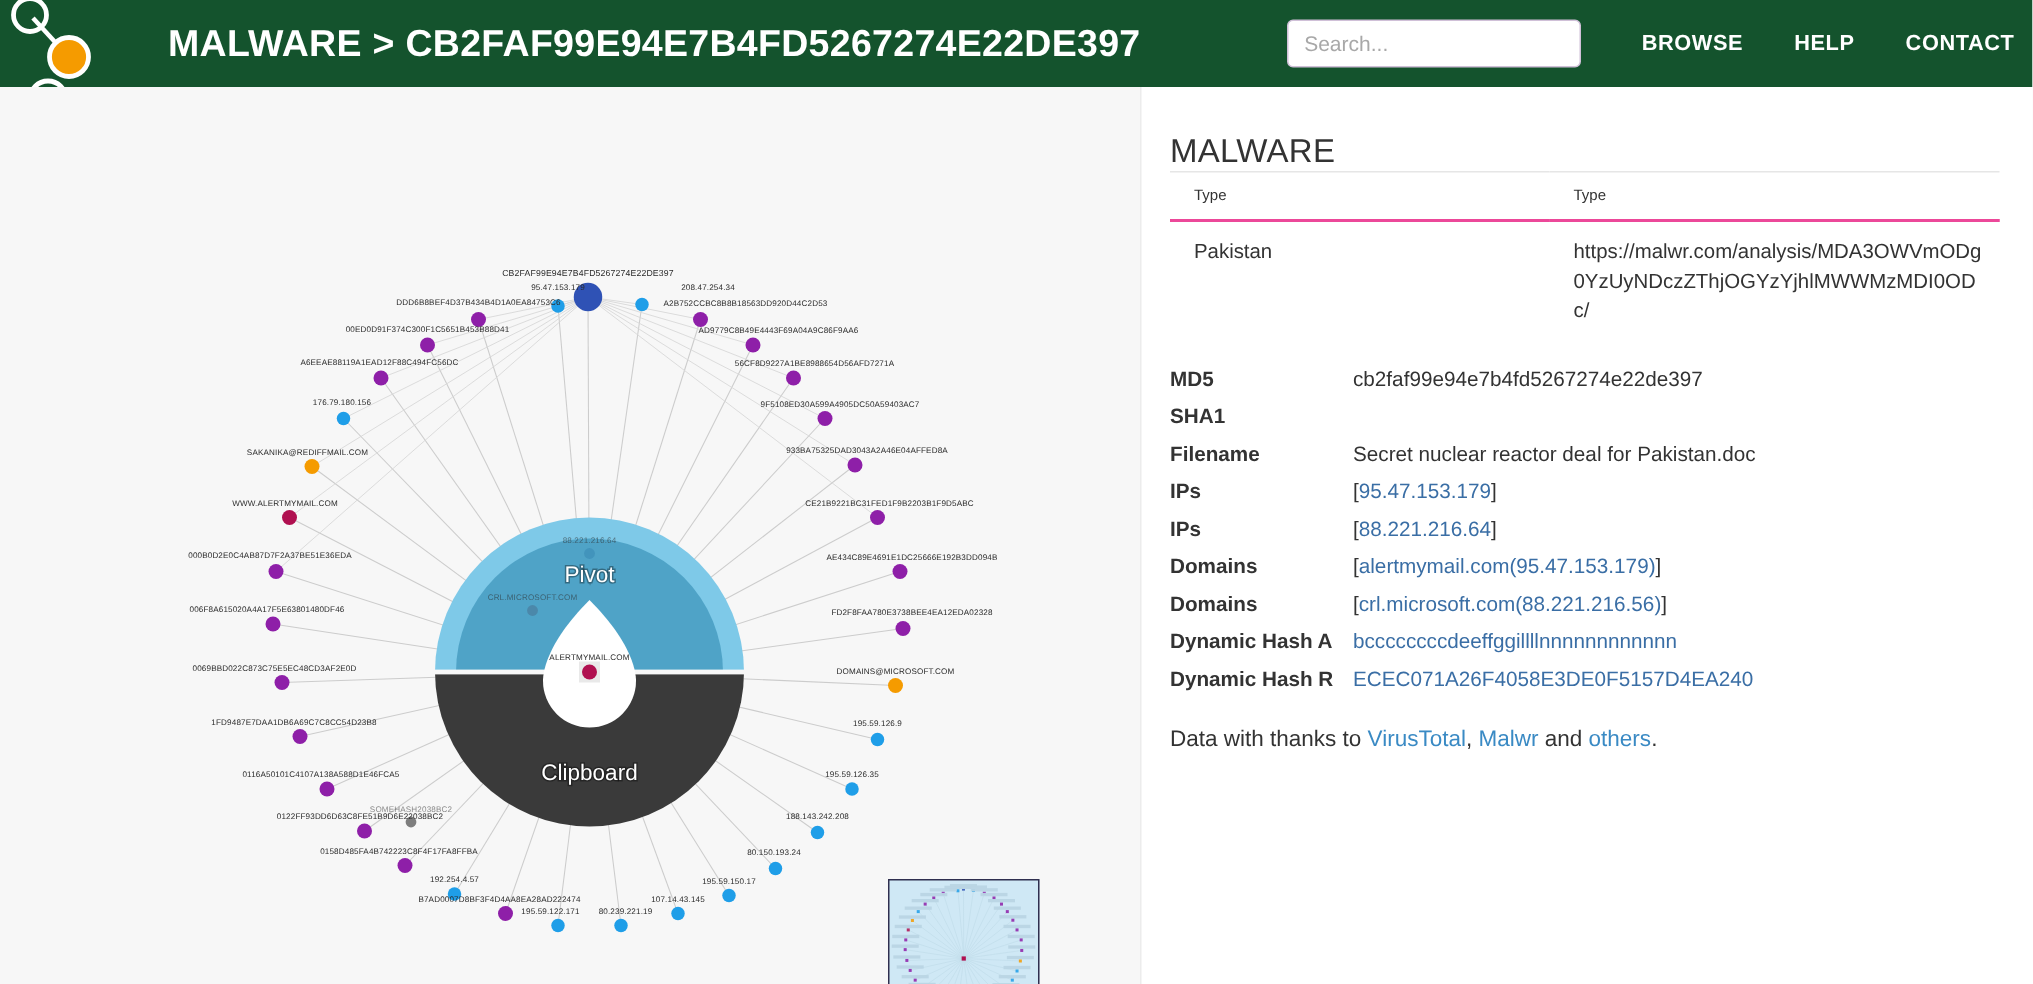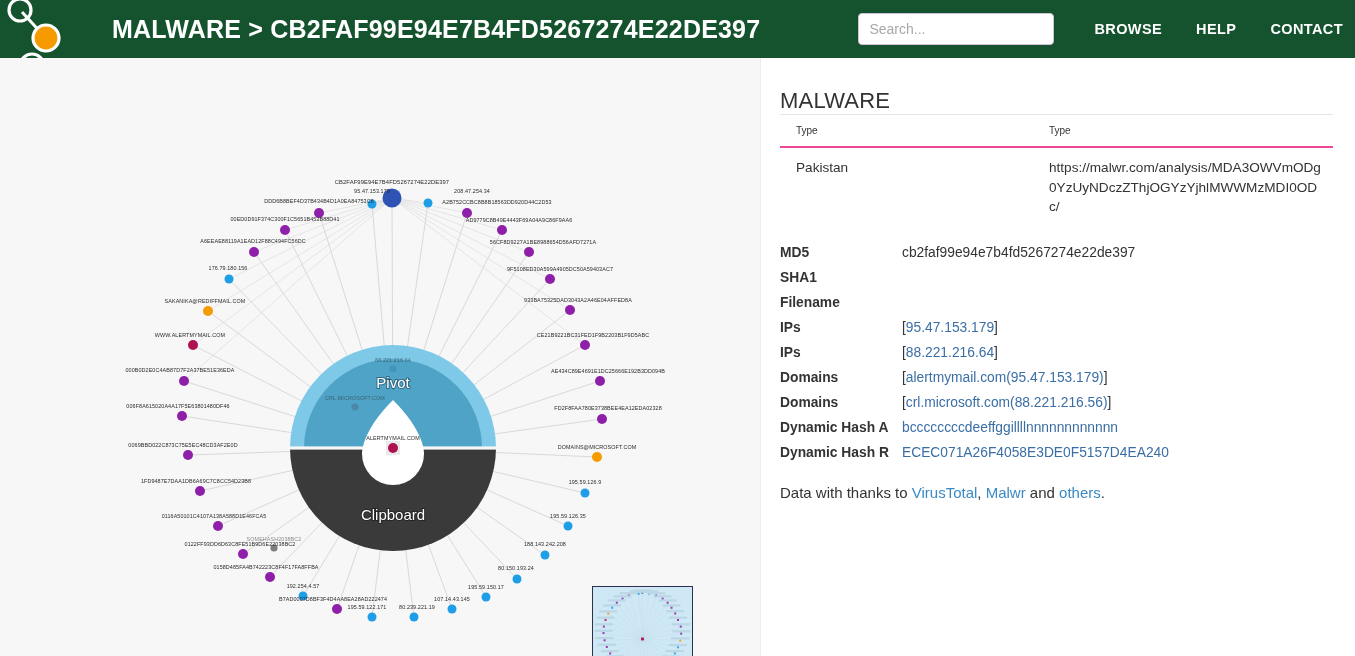--- a/index.html
+++ b/index.html
@@ -578,20 +578,21 @@
     <div id="prop-list">
         <div class="prop-row">
           <div class="prop-key">MD5</div>
           <div class="prop-val">cb2faf99e94e7b4fd5267274e22de397</div>
         </div>
         <div class="prop-row">
           <div class="prop-key">SHA1</div>
         </div>
         <div class="prop-row">
           <div class="prop-key">Filename</div>
+          <div class="prop-val">Secret nuclear reactor deal for Pakistan.doc</div>
         </div>
         <div class="prop-row">
           <div class="prop-key">IPs</div>
           <div class="prop-val"><span class="bracket">[</span><a>95.47.153.179</a><span class="bracket">]</span></div>
         </div>
         <div class="prop-row">
           <div class="prop-key">IPs</div>
           <div class="prop-val"><span class="bracket">[</span><a>88.221.216.64</a><span class="bracket">]</span></div>
         </div>
         <div class="prop-row">

